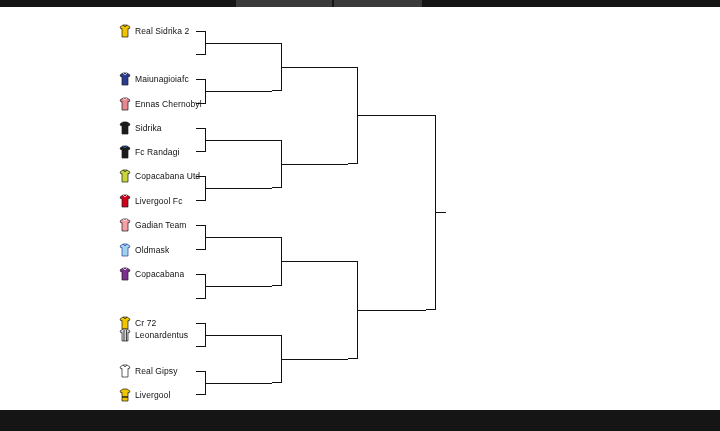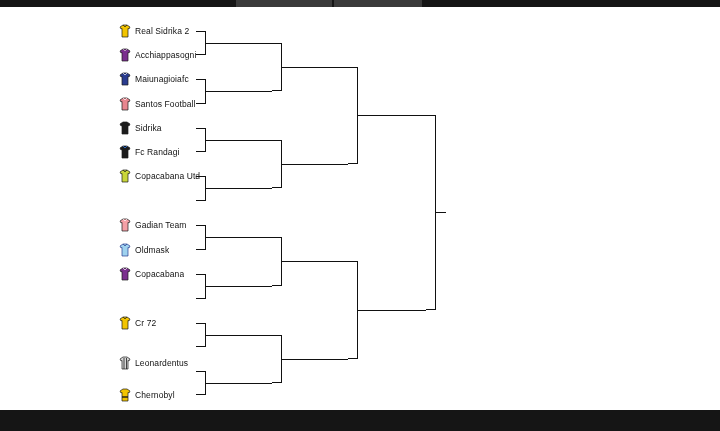--- a/index.html
+++ b/index.html
@@ -105,46 +105,37 @@
 
     <div class="team" style="top:16px">
       <span class="jersey">
           <svg width="12" height="14" viewBox="0 0 12 14">
             <path d="M1 3 L4 1 L8 1 L11 3 L10 5 L9 4.4 L9 13 L3 13 L3 4.4 L2 5 Z" fill="#f2c400" stroke="#1b1b1b" stroke-width="0.7"></path>
             <path d="M4 1 L6 3 L8 1" fill="none" stroke="#1b1b1b" stroke-width="0.7"></path>
           </svg>
         </span>
       <span class="name">Real Sidrika 2</span>
     </div>
-    <div class="team" style="top:40px">
-      <span class="jersey">
-          <svg width="12" height="14" viewBox="0 0 12 14">
-            <path d="M1 3 L4 1 L8 1 L11 3 L10 5 L9 4.4 L9 13 L3 13 L3 4.4 L2 5 Z" fill="#7b2f8e" stroke="#1b1b1b" stroke-width="0.7"></path>
-            <path d="M4 1 L6 3 L8 1" fill="none" stroke="#d0d0d0" stroke-width="0.7"></path>
-          </svg>
-        </span>
-      <span class="name">Acchiappasogni</span>
-    </div>
     <div class="team" style="top:64px">
       <span class="jersey">
           <svg width="12" height="14" viewBox="0 0 12 14">
             <path d="M1 3 L4 1 L8 1 L11 3 L10 5 L9 4.4 L9 13 L3 13 L3 4.4 L2 5 Z" fill="#2a3c8f" stroke="#1b1b1b" stroke-width="0.7"></path>
             <path d="M4 1 L6 3 L8 1" fill="none" stroke="#ffffff" stroke-width="0.7"></path>
           </svg>
         </span>
       <span class="name">Maiunagioiafc</span>
     </div>
     <div class="team" style="top:89px">
       <span class="jersey">
           <svg width="12" height="14" viewBox="0 0 12 14">
             <path d="M1 3 L4 1 L8 1 L11 3 L10 5 L9 4.4 L9 13 L3 13 L3 4.4 L2 5 Z" fill="#e8868f" stroke="#1b1b1b" stroke-width="0.7"></path>
             <path d="M4 1 L6 3 L8 1" fill="none" stroke="#ffffff" stroke-width="0.7"></path>
           </svg>
         </span>
-      <span class="name">Santos Football</span>
+      <span class="name">Ennas Chernobyl</span>
     </div>
     <div class="team" style="top:113px">
       <span class="jersey">
           <svg width="12" height="14" viewBox="0 0 12 14">
             <path d="M1 3 L4 1 L8 1 L11 3 L10 5 L9 4.4 L9 13 L3 13 L3 4.4 L2 5 Z" fill="#1b1b1b" stroke="#1b1b1b" stroke-width="0.7"></path>
           </svg>
         </span>
       <span class="name">Sidrika</span>
     </div>
     <div class="team" style="top:161px">
@@ -158,20 +149,29 @@
     </div>
     <div class="team" style="top:137px">
       <span class="jersey">
           <svg width="12" height="14" viewBox="0 0 12 14">
             <path d="M1 3 L4 1 L8 1 L11 3 L10 5 L9 4.4 L9 13 L3 13 L3 4.4 L2 5 Z" fill="#1b1b1b" stroke="#1b1b1b" stroke-width="0.7"></path>
             <path d="M4 1 L6 3 L8 1" fill="none" stroke="#2a6fd0" stroke-width="0.9"></path>
           </svg>
         </span>
       <span class="name">Fc Randagi</span>
     </div>
+    <div class="team" style="top:186px">
+      <span class="jersey">
+          <svg width="12" height="14" viewBox="0 0 12 14">
+            <path d="M1 3 L4 1 L8 1 L11 3 L10 5 L9 4.4 L9 13 L3 13 L3 4.4 L2 5 Z" fill="#d0021b" stroke="#1b1b1b" stroke-width="0.7"></path>
+            <path d="M4 1 L6 3 L8 1" fill="none" stroke="#ffffff" stroke-width="0.7"></path>
+          </svg>
+        </span>
+      <span class="name">Livergool Fc</span>
+    </div>
     <div class="team" style="top:210px">
       <span class="jersey">
           <svg width="12" height="14" viewBox="0 0 12 14">
             <path d="M1 3 L4 1 L8 1 L11 3 L10 5 L9 4.4 L9 13 L3 13 L3 4.4 L2 5 Z" fill="#f5a0a6" stroke="#1b1b1b" stroke-width="0.7"></path>
             <path d="M4 1 L6 3 L8 1" fill="none" stroke="#ffffff" stroke-width="0.7"></path>
           </svg>
         </span>
       <span class="name">Gadian Team</span>
     </div>
     <div class="team" style="top:235px">
@@ -194,37 +194,46 @@
     </div>
     <div class="team" style="top:308px">
       <span class="jersey">
           <svg width="12" height="14" viewBox="0 0 12 14">
             <path d="M1 3 L4 1 L8 1 L11 3 L10 5 L9 4.4 L9 13 L3 13 L3 4.4 L2 5 Z" fill="#f2c400" stroke="#1b1b1b" stroke-width="0.7"></path>
             <path d="M4 1 L6 3 L8 1" fill="none" stroke="#1b1b1b" stroke-width="0.7"></path>
           </svg>
         </span>
       <span class="name">Cr 72</span>
     </div>
-    <div class="team" style="top:348px">
+    <div class="team" style="top:320px">
       <span class="jersey">
           <svg width="12" height="14" viewBox="0 0 12 14">
             <path d="M1 3 L4 1 L8 1 L11 3 L10 5 L9 4.4 L9 13 L3 13 L3 4.4 L2 5 Z" fill="#d8d8d8" stroke="#1b1b1b" stroke-width="0.7"></path>
             <path d="M5 2 L5 13 M7.5 2 L7.5 13" fill="none" stroke="#1b1b1b" stroke-width="0.8"></path>
           </svg>
         </span>
       <span class="name">Leonardentus</span>
     </div>
+    <div class="team" style="top:356px">
+      <span class="jersey">
+          <svg width="12" height="14" viewBox="0 0 12 14">
+            <path d="M1 3 L4 1 L8 1 L11 3 L10 5 L9 4.4 L9 13 L3 13 L3 4.4 L2 5 Z" fill="#ffffff" stroke="#1b1b1b" stroke-width="0.7"></path>
+            <path d="M4 1 L6 3 L8 1" fill="none" stroke="#1b1b1b" stroke-width="0.7"></path>
+          </svg>
+        </span>
+      <span class="name">Real Gipsy</span>
+    </div>
     <div class="team" style="top:380px">
       <span class="jersey">
           <svg width="12" height="14" viewBox="0 0 12 14">
             <path d="M1 3 L4 1 L8 1 L11 3 L10 5 L9 4.4 L9 13 L3 13 L3 4.4 L2 5 Z" fill="#f2c400" stroke="#1b1b1b" stroke-width="0.7"></path>
             <path d="M3 9 L9 9" fill="none" stroke="#1b1b1b" stroke-width="1.4"></path>
           </svg>
         </span>
-      <span class="name">Chernobyl</span>
+      <span class="name">Livergool</span>
     </div>
 
     <div class="conn" style="left:196px; top:24px;  width:10px; height:24px;"></div>
     <div class="conn" style="left:196px; top:72px;  width:10px; height:25px;"></div>
     <div class="conn" style="left:196px; top:121px; width:10px; height:24px;"></div>
     <div class="conn" style="left:196px; top:169px; width:10px; height:25px;"></div>
     <div class="conn" style="left:196px; top:218px; width:10px; height:25px;"></div>
     <div class="conn" style="left:196px; top:267px; width:10px; height:25px;"></div>
     <div class="conn" style="left:196px; top:316px; width:10px; height:24px;"></div>
     <div class="conn" style="left:196px; top:364px; width:10px; height:24px;"></div>

